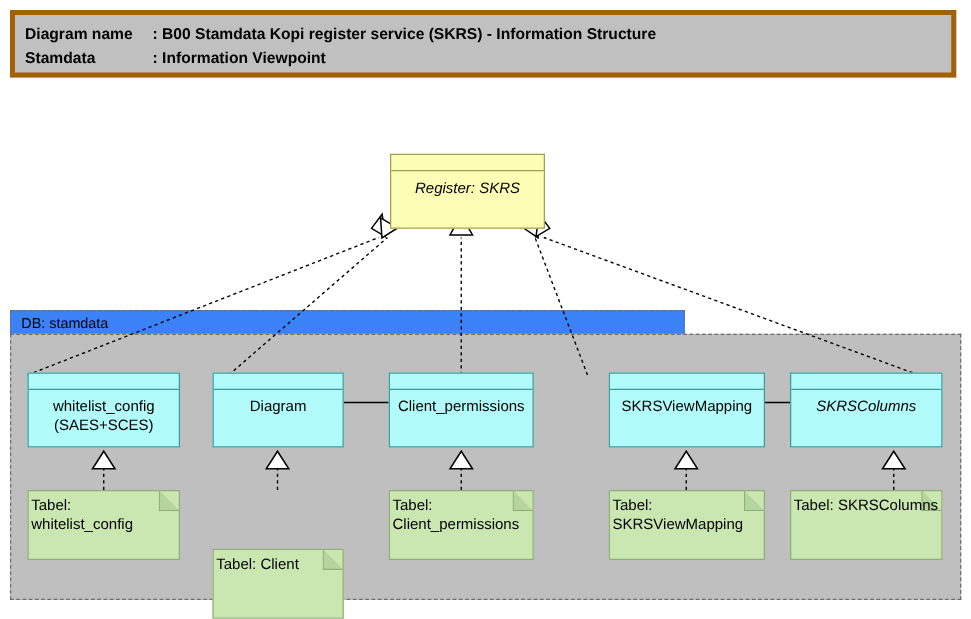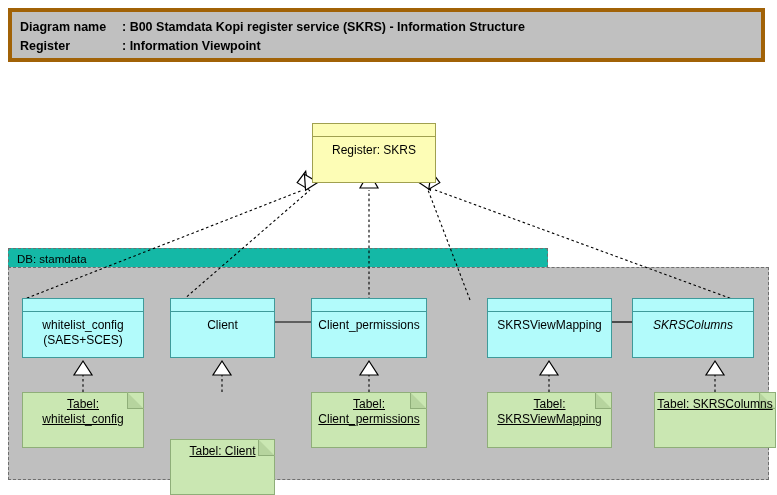--- a/index.html
+++ b/index.html
@@ -47,21 +47,21 @@
   .hl-key.k1 { width: 102px; }
   .hl-key.k2 { width: 102px; }
 
   
   .db-tab {
     position: absolute;
     left: 8px;
     top: 248px;
     width: 540px;
     height: 20px;
-    background: #14b8a6;
+    background: #3b82f6;
     border: 1px dashed #6e6e6e;
     border-bottom: none;
     box-sizing: border-box;
   }
   .db-tab-label {
     position: absolute;
     left: 8px;
     top: 3px;
     font-size: 11.5px;
     line-height: 14px;
@@ -113,20 +113,21 @@
     padding-top: 6px;
     font-size: 12px;
     line-height: 15px;
     text-align: center;
     white-space: pre-line;
   }
 
   .node.register {
     border: 1px solid #a0a050;
     background: #fdfdb6;
+    font-style: italic;
   }
   .node.register .compartment {
     border-bottom: 1px solid #a0a050;
   }
 
   
   .note {
     position: absolute;
     box-sizing: border-box;
     background: #cae7b2;
@@ -143,33 +144,31 @@
     border-bottom: 1px solid #8fae79;
     clip-path: polygon(0 0, 100% 100%, 0 100%);
   }
   .note .note-label {
     position: absolute;
     left: 2px;
     right: 2px;
     top: 4px;
     font-size: 12px;
     line-height: 15px;
-    text-align: center;
     white-space: pre-line;
-    text-decoration: underline;
   }
 </style>
 </head>
 <body>
 
 <div id="canvas">
 
   <div class="header-banner">
     <div class="header-line"><span class="hl-key k1">Diagram name</span><span>: </span><span>B00 Stamdata Kopi register service (SKRS) - Information Structure</span></div>
-    <div class="header-line"><span class="hl-key k2">Register</span><span>: </span><span>Information Viewpoint</span></div>
+    <div class="header-line"><span class="hl-key k2">Stamdata</span><span>: </span><span>Information Viewpoint</span></div>
   </div>
 
   <div class="db-tab">
     <div class="db-tab-label">DB: stamdata</div>
   </div>
   <div class="db-body"></div>
 
   <svg id="links" viewBox="0 0 777 495" xmlns="http://www.w3.org/2000/svg">
     <g stroke="#000000" stroke-width="1.1" fill="none" stroke-dasharray="2.6,2.6">
 
@@ -218,21 +217,21 @@
   </div>
 
   <div class="node" style="left:22px; top:298px; width:122px; height:60px;">
     <div class="compartment"></div>
     <div class="node-label">whitelist_config
 (SAES+SCES)</div>
   </div>
 
   <div class="node" style="left:170px; top:298px; width:105px; height:60px;">
     <div class="compartment"></div>
-    <div class="node-label">Client</div>
+    <div class="node-label">Diagram</div>
   </div>
 
   <div class="node" style="left:311px; top:298px; width:116px; height:60px;">
     <div class="compartment"></div>
     <div class="node-label">Client_permissions</div>
   </div>
 
   <div class="node" style="left:487px; top:298px; width:125px; height:60px;">
     <div class="compartment"></div>
     <div class="node-label">SKRSViewMapping</div>
@@ -259,18 +258,18 @@
     <div class="note-label">Tabel:
 Client_permissions</div>
   </div>
 
   <div class="note" style="left:487px; top:392px; width:125px; height:56px;">
     <div class="fold"></div>
     <div class="note-label">Tabel:
 SKRSViewMapping</div>
   </div>
 
-  <div class="note" style="left:654px; top:392px; width:122px; height:56px;">
+  <div class="note" style="left:632px; top:392px; width:122px; height:56px;">
     <div class="fold"></div>
     <div class="note-label">Tabel: SKRSColumns</div>
   </div>
 
 </div>
 
 </body></html>

